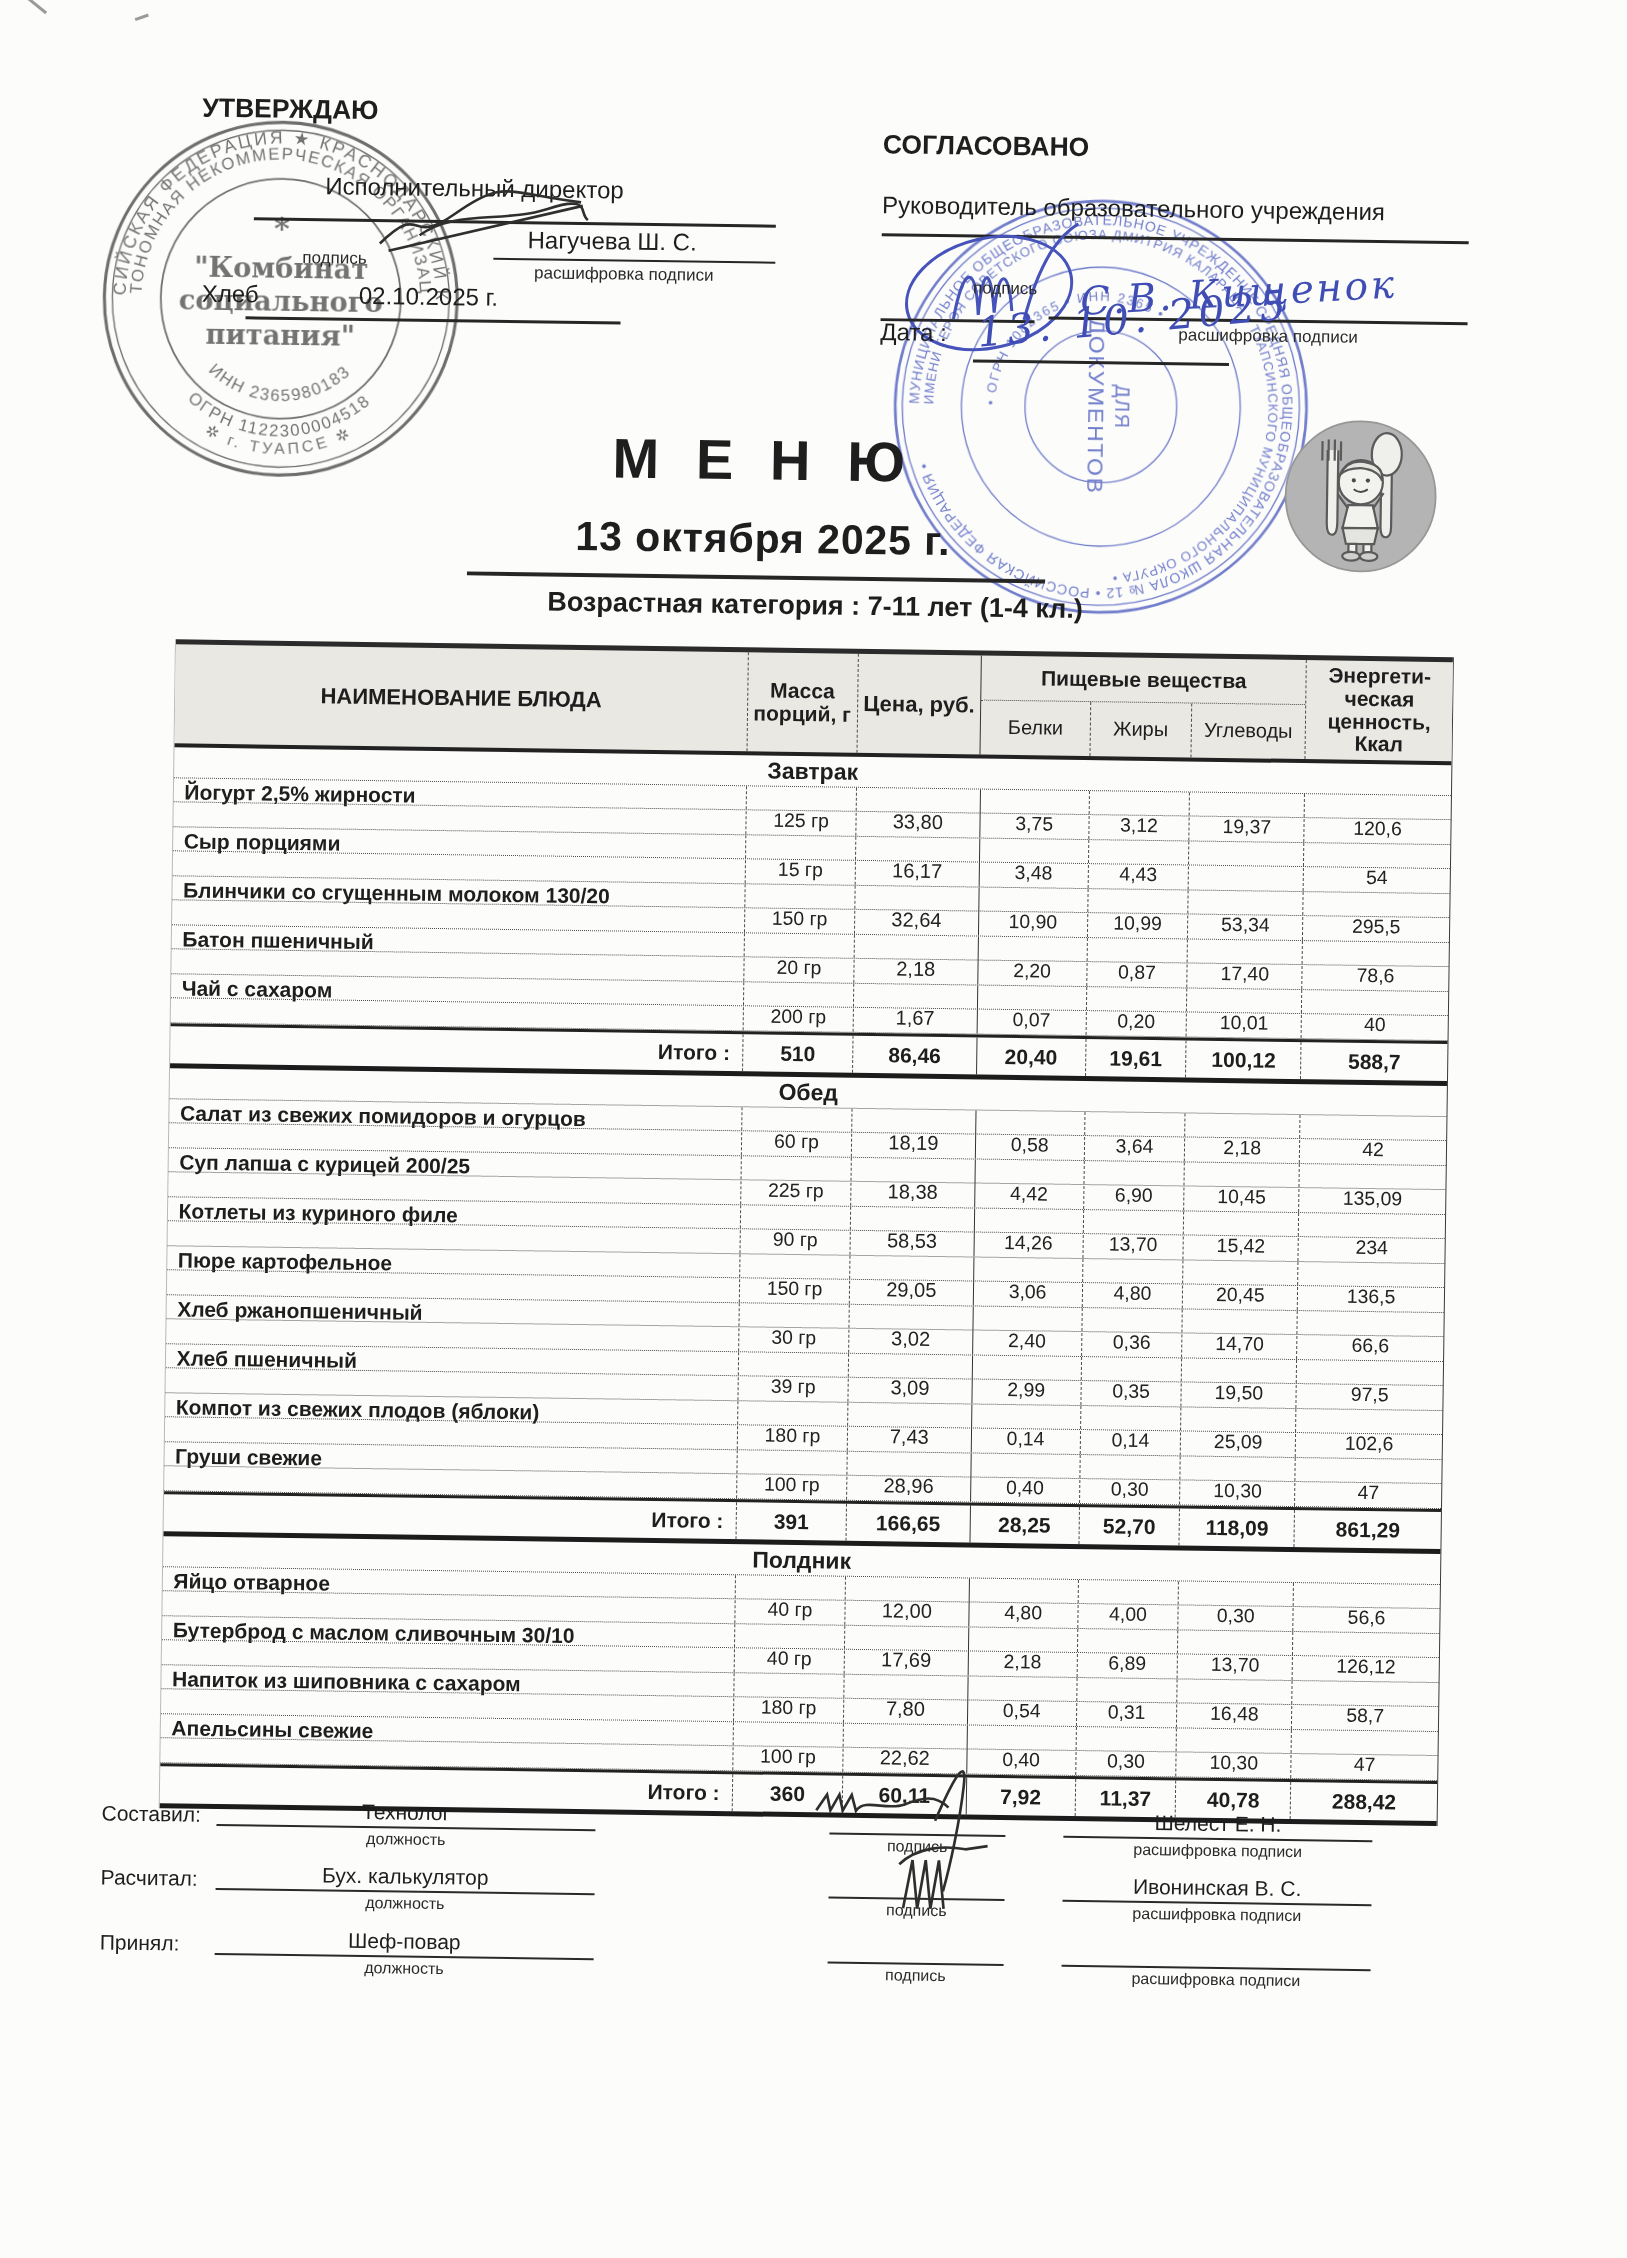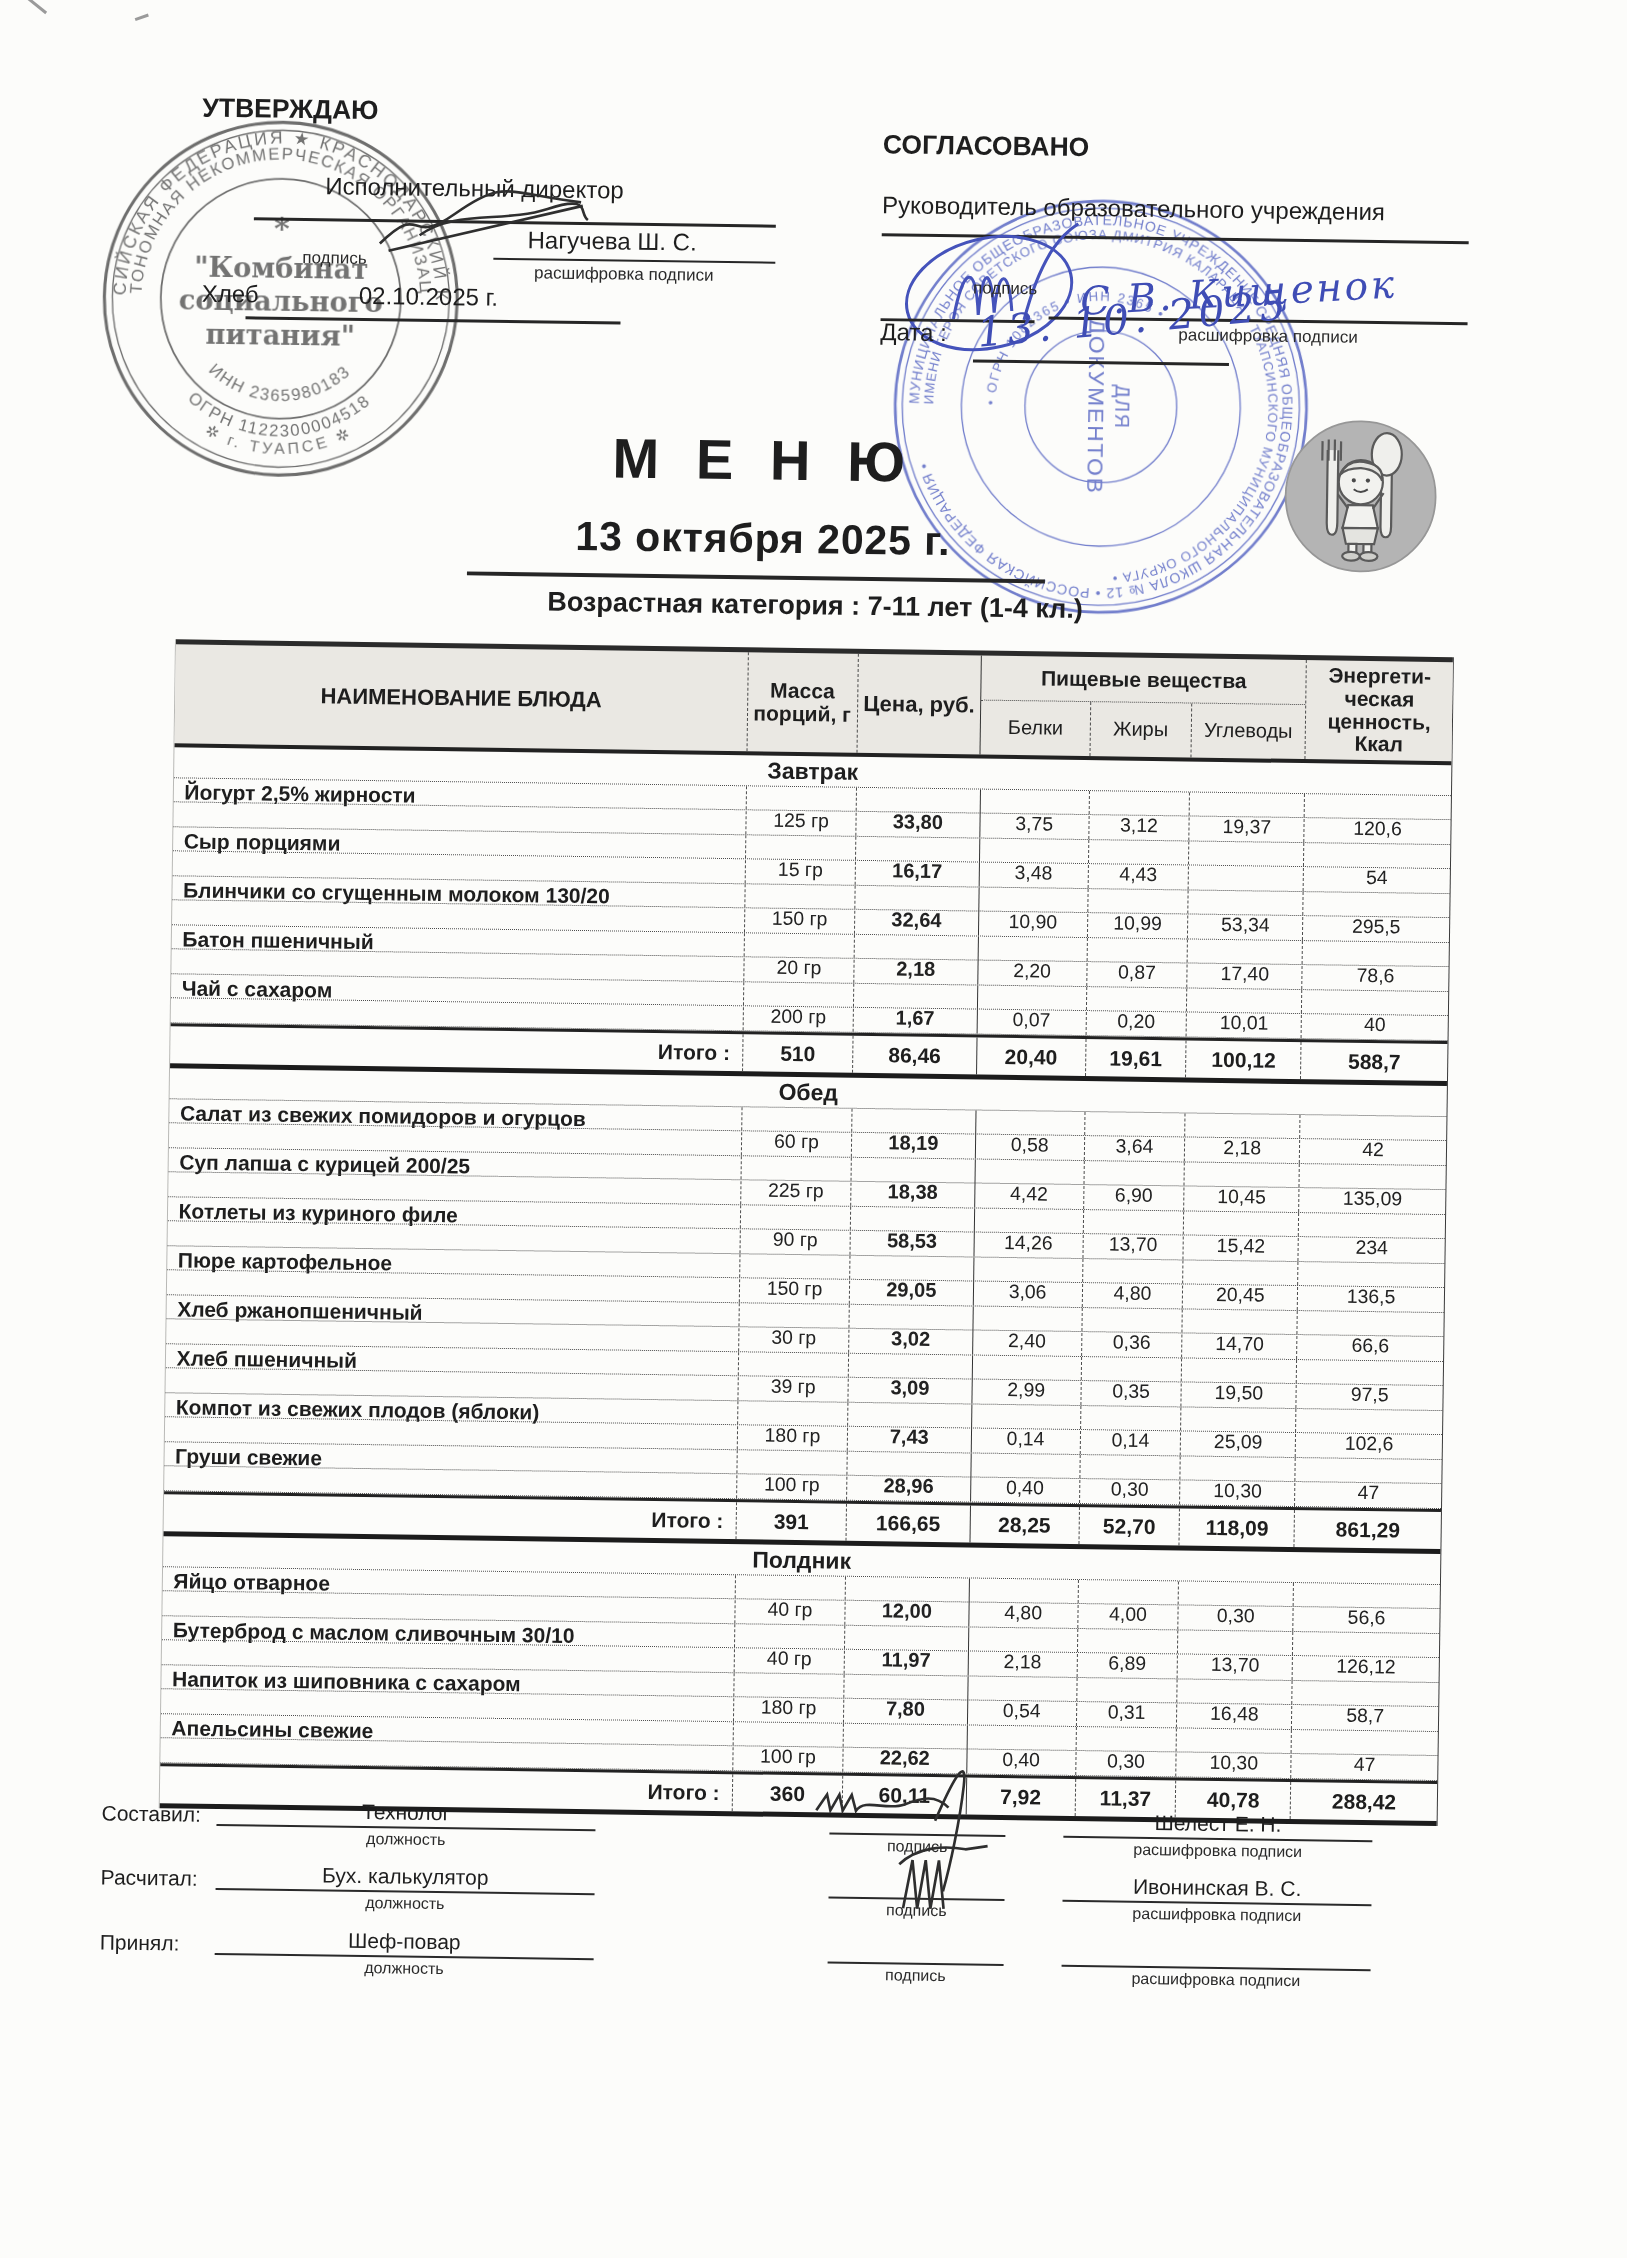--- a/index.html
+++ b/index.html
@@ -29,21 +29,21 @@
   .hg-bottom{flex:1;display:flex;}
   .hg-bottom .h-cell{font-size:20px;font-weight:normal;}
   .sec-label{height:30px;line-height:30px;text-align:center;font-weight:bold;font-size:23px;
              border-bottom:1.8px dotted #4c4c4c;}
   .dish-row{position:relative;display:flex;height:49px;border-bottom:1.8px dotted #4c4c4c;box-sizing:border-box;}
   .dish-row::after{content:'';position:absolute;left:0;right:0;top:23px;border-top:1.8px dotted #4c4c4c;}
   .cell{position:relative;display:flex;align-items:flex-end;justify-content:center;
         box-sizing:border-box;padding-bottom:3.5px;}
   .dname{position:absolute;top:1.8px;left:10.6px;font-weight:bold;font-size:21px;white-space:nowrap;}
   .dval{font-size:19.4px;color:#222;}
-  .dval.bold{font-weight:bold;font-size:20px;}
+  .dval.bold{font-weight:normal;font-size:20px;}
   .total-row{display:flex;height:37px;border-top:3.5px solid #222;border-bottom:5.3px solid #1c1c1c;box-sizing:content-box;}
   .total-row .cell{align-items:center;padding-bottom:0;}
   .tlabel{position:absolute;right:12.4px;top:50%;transform:translateY(-50%);
           font-weight:bold;font-size:21px;}
   .tval{font-weight:bold;font-size:21px;text-align:right;}
   
   .f-row{position:absolute;left:124px;width:1341px;height:64px;}
   .f-label{position:absolute;left:0;top:5.3px;font-size:21px;}
   .f-col{position:absolute;text-align:center;}
   .f-val{font-size:21px;padding-bottom:1.8px;}
@@ -571,21 +571,21 @@
             </div>
           </div>
           <div class="dish-row">
             <div class="cell cl">
               <div class="dname">Бутерброд с маслом сливочным 30/10</div>
             </div>
             <div class="cell cm bl-dash">
               <div class="dval">40 гр</div>
             </div>
             <div class="cell cp bl-dash">
-              <div class="dval bold">11,97</div>
+              <div class="dval bold">17,69</div>
             </div>
             <div class="cell cb bl-solid">
               <div class="dval">2,18</div>
             </div>
             <div class="cell cf bl-dash">
               <div class="dval">6,89</div>
             </div>
             <div class="cell cc bl-dash">
               <div class="dval">13,70</div>
             </div>

